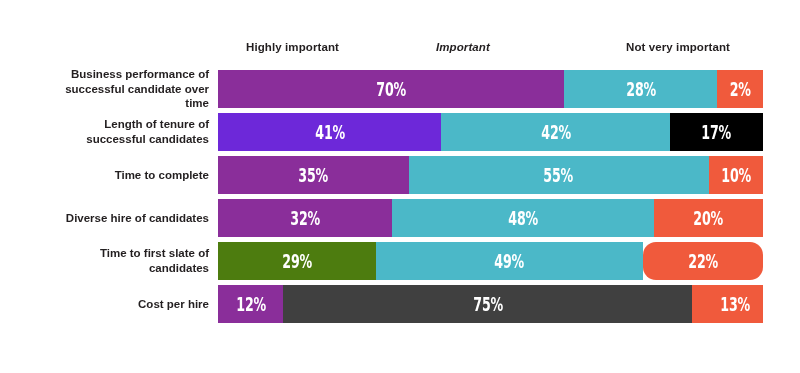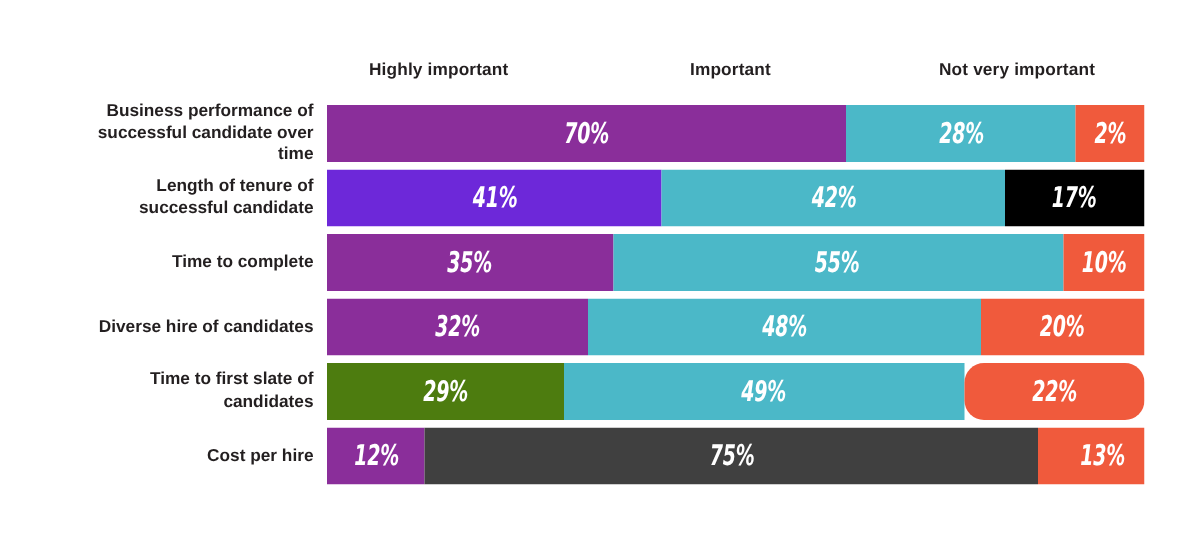--- a/index.html
+++ b/index.html
@@ -34,21 +34,21 @@
   .col-header {
     position: absolute;
     top: 0;
     font-size: 11.5px;
     font-weight: 700;
     color: #231f20;
     white-space: nowrap;
     letter-spacing: 0.1px;
   }
   #col-header-0 { left: 28px; }
-  #col-header-1 { left: 242px; }
+  #col-header-1 { left: 218px; font-style: italic; }
   #col-header-2 { left: 408px; }
 
   
   #plot-area {
     position: absolute;
     left: 0;
     top: 70px;
     width: 800px;
   }
   .chart-row {
@@ -88,21 +88,20 @@
     overflow: hidden;
   }
 
   .seg {
     height: 38px;
     display: flex;
     align-items: center;
     justify-content: center;
     box-sizing: border-box;
     flex-shrink: 0;
-    font-style: italic;
   }
   .seg-label {
     color: #ffffff;
     font-family: "DejaVu Sans Condensed", "Liberation Sans Narrow", "Liberation Sans", sans-serif;
     font-size: 19px;
     font-weight: 700;
     line-height: 1;
     transform: scaleX(0.74);
     transform-origin: center;
     white-space: nowrap;
@@ -131,21 +130,21 @@
           <div class="seg" style="width: 152.6px; background: rgb(75, 184, 200);">
             <span class="seg-label">28%</span>
           </div>
           <div class="seg" style="width: 46px; background: rgb(240, 90, 60);">
             <span class="seg-label">2%</span>
           </div>
         </div>
       </div>
       <div class="chart-row">
         <div class="row-label">Length of tenure of
-successful candidate</div>
+successful candidates</div>
         <div class="bar-track">
           <div class="seg" style="width: 223.45px; background: #6d28d9;">
             <span class="seg-label">41%</span>
           </div>
           <div class="seg" style="width: 228.9px; background: rgb(75, 184, 200);">
             <span class="seg-label">42%</span>
           </div>
           <div class="seg" style="width: 92.65px; background: #000000;">
             <span class="seg-label">17%</span>
           </div>

